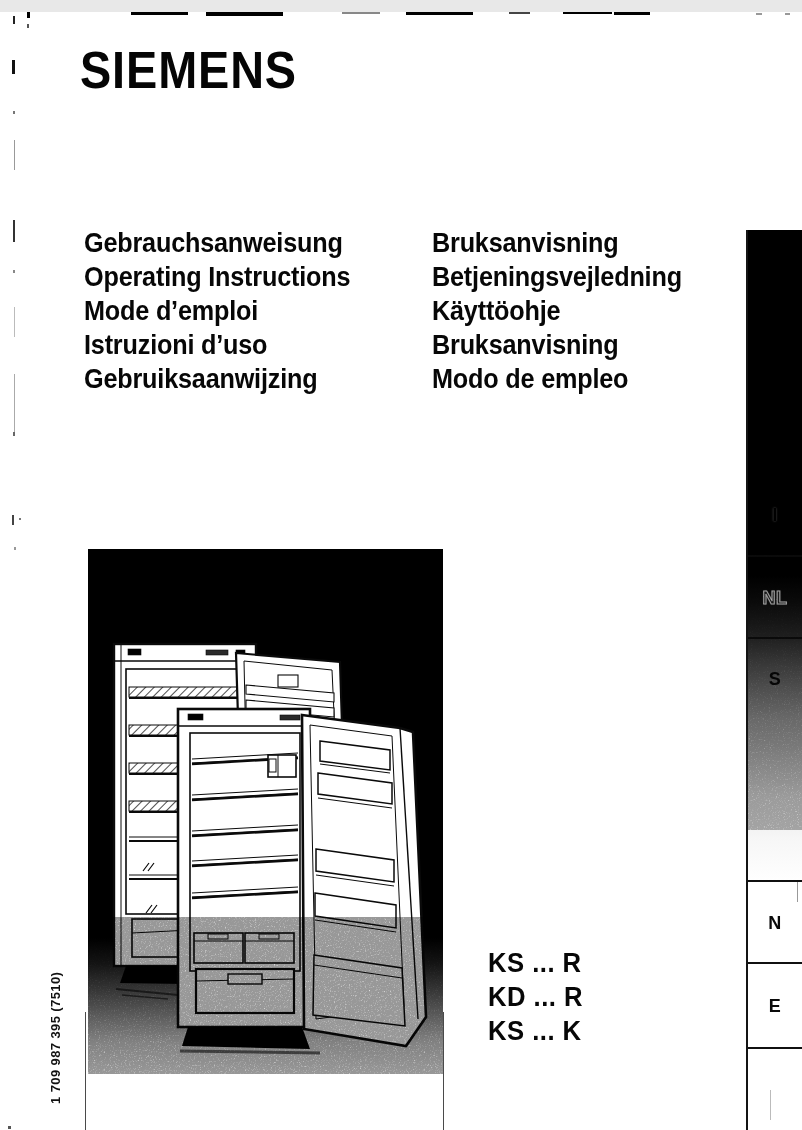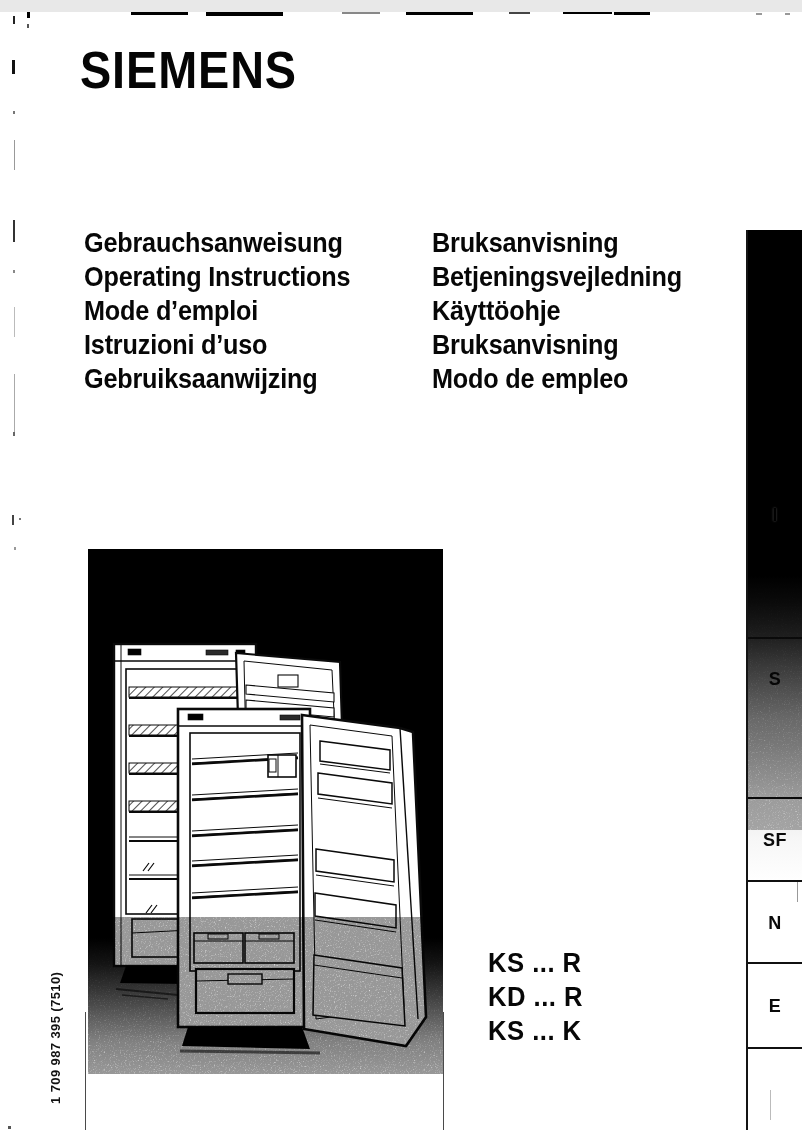--- a/index.html
+++ b/index.html
@@ -225,22 +225,22 @@
   <div class="models">
     <span>KS ... R</span>
     <span>KD ... R</span>
     <span>KS ... K</span>
   </div>
 
   <div class="partnum">1 709 987 395 (7510)</div>
 
   <div class="sidebar">
     <div class="tab t-ghost">I</div>
+    <div class="tab sep t-nl">NL</div>
     <div class="tab sep t-s">S</div>
-    <div class="tab sep t-sf">SF</div>
     <div class="tab sep t-n">N</div>
     <div class="tab sep t-e">E</div>
     <div class="tab sep t-blank"></div>
     <svg class="noise" viewBox="0 0 54 300" xmlns="http://www.w3.org/2000/svg">
       <filter id="grainB">
           <feTurbulence type="fractalNoise" baseFrequency="0.85" numOctaves="2" result="t"></feTurbulence>
         <feColorMatrix in="t" type="matrix" values="0 0 0 0 0  0 0 0 0 0  0 0 0 0 0  0.9 0.9 0.9 -0.5 0"></feColorMatrix>
         </filter>
       <rect width="54" height="300" filter="url(#grainB)"></rect>
     </svg>

